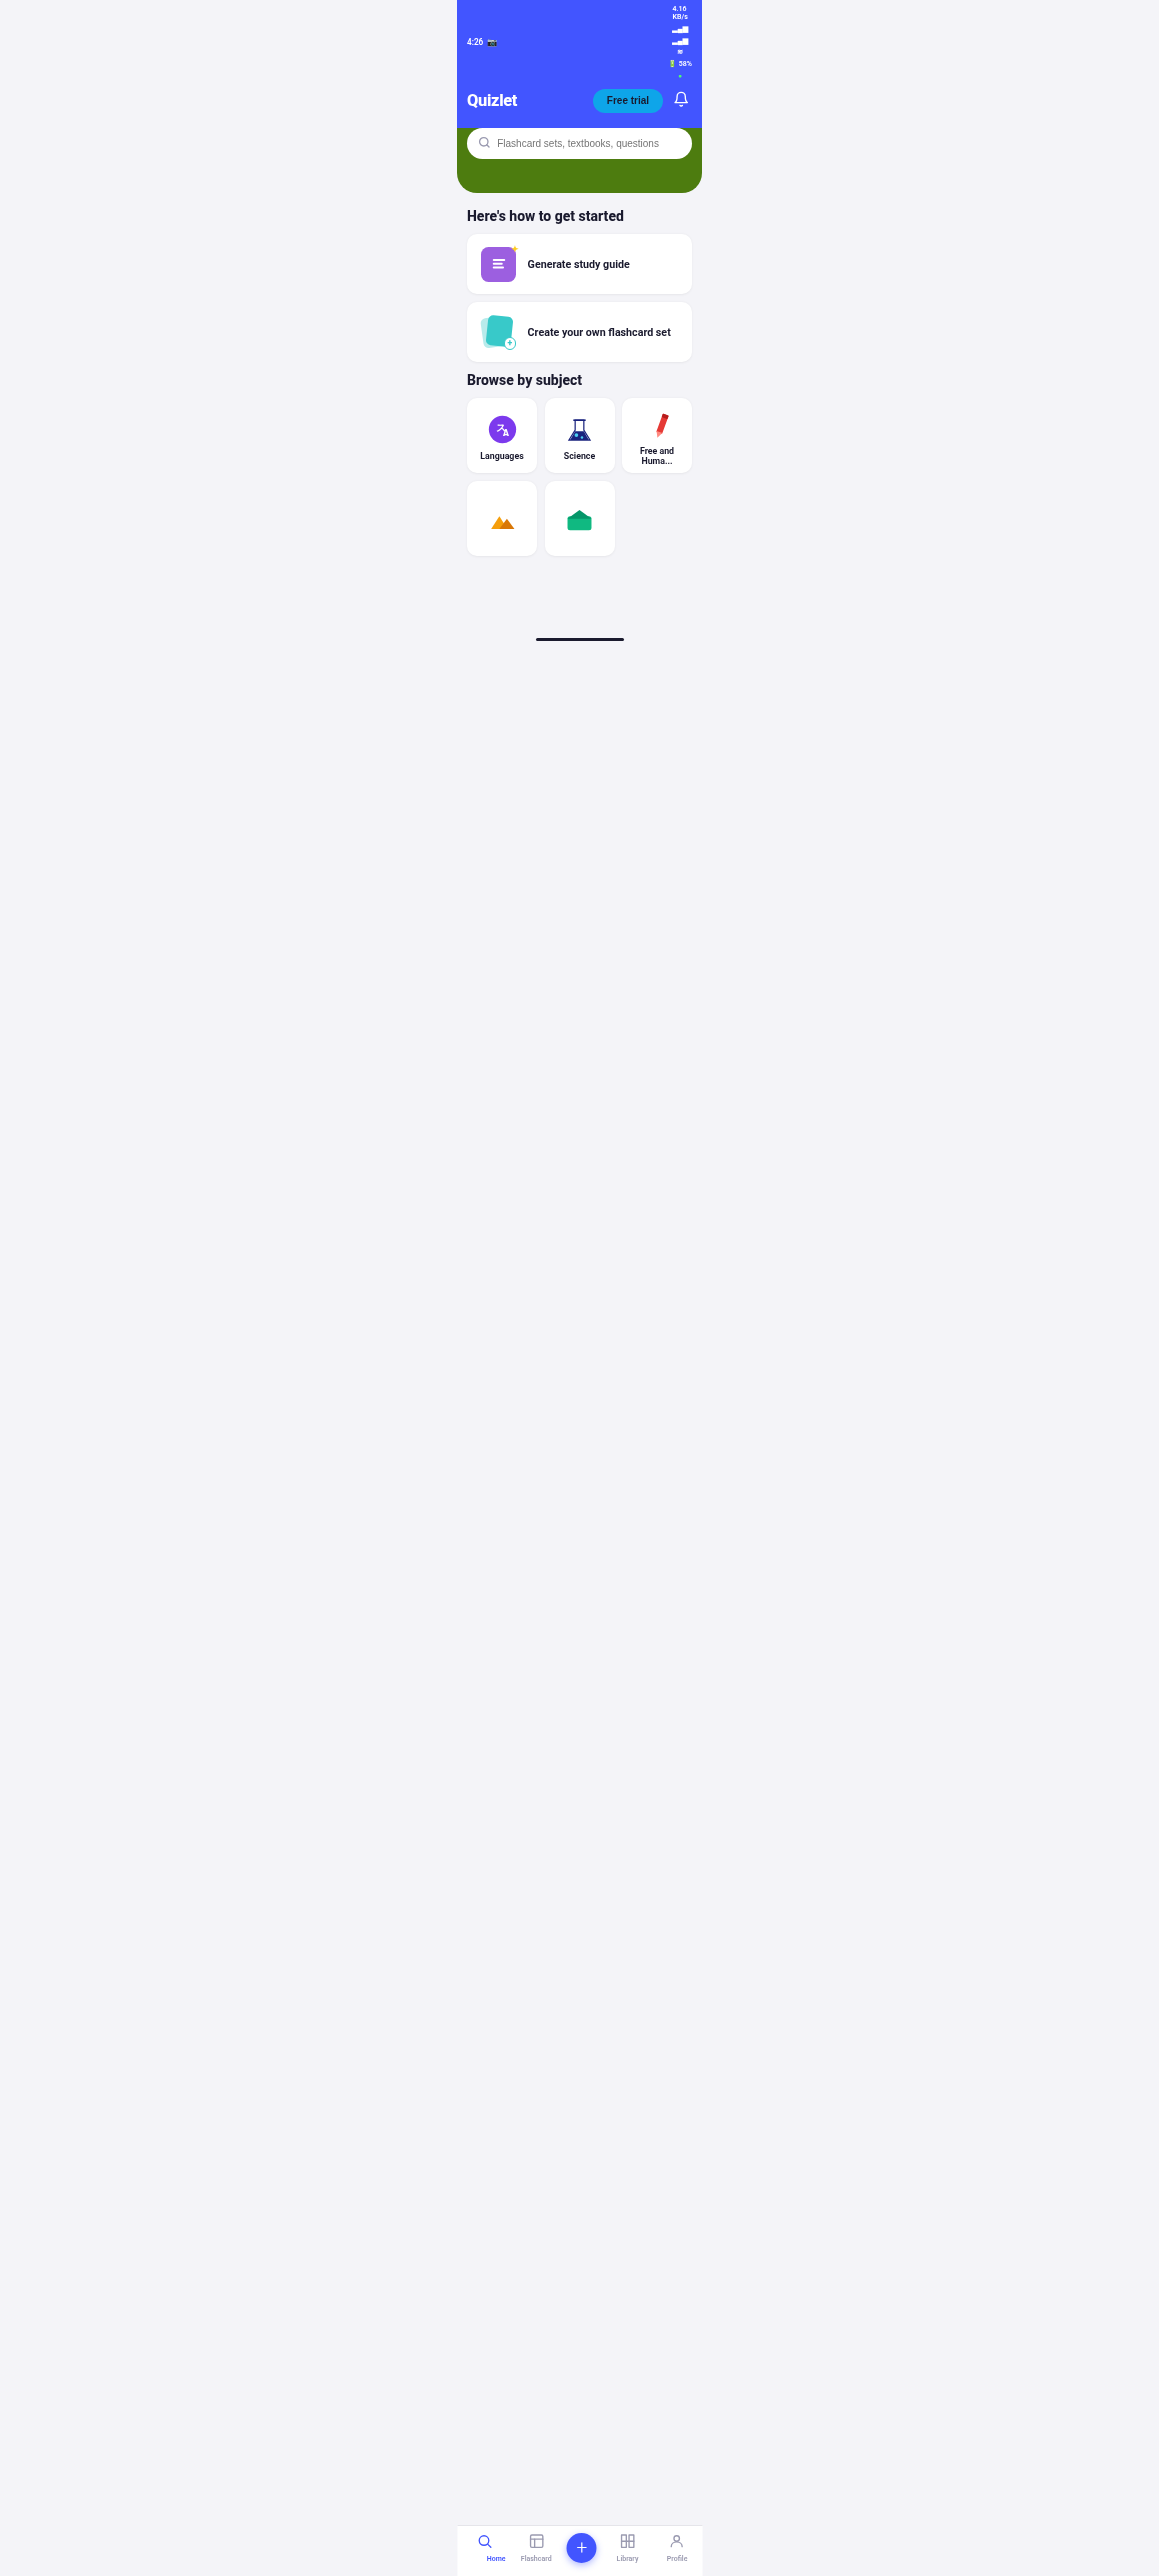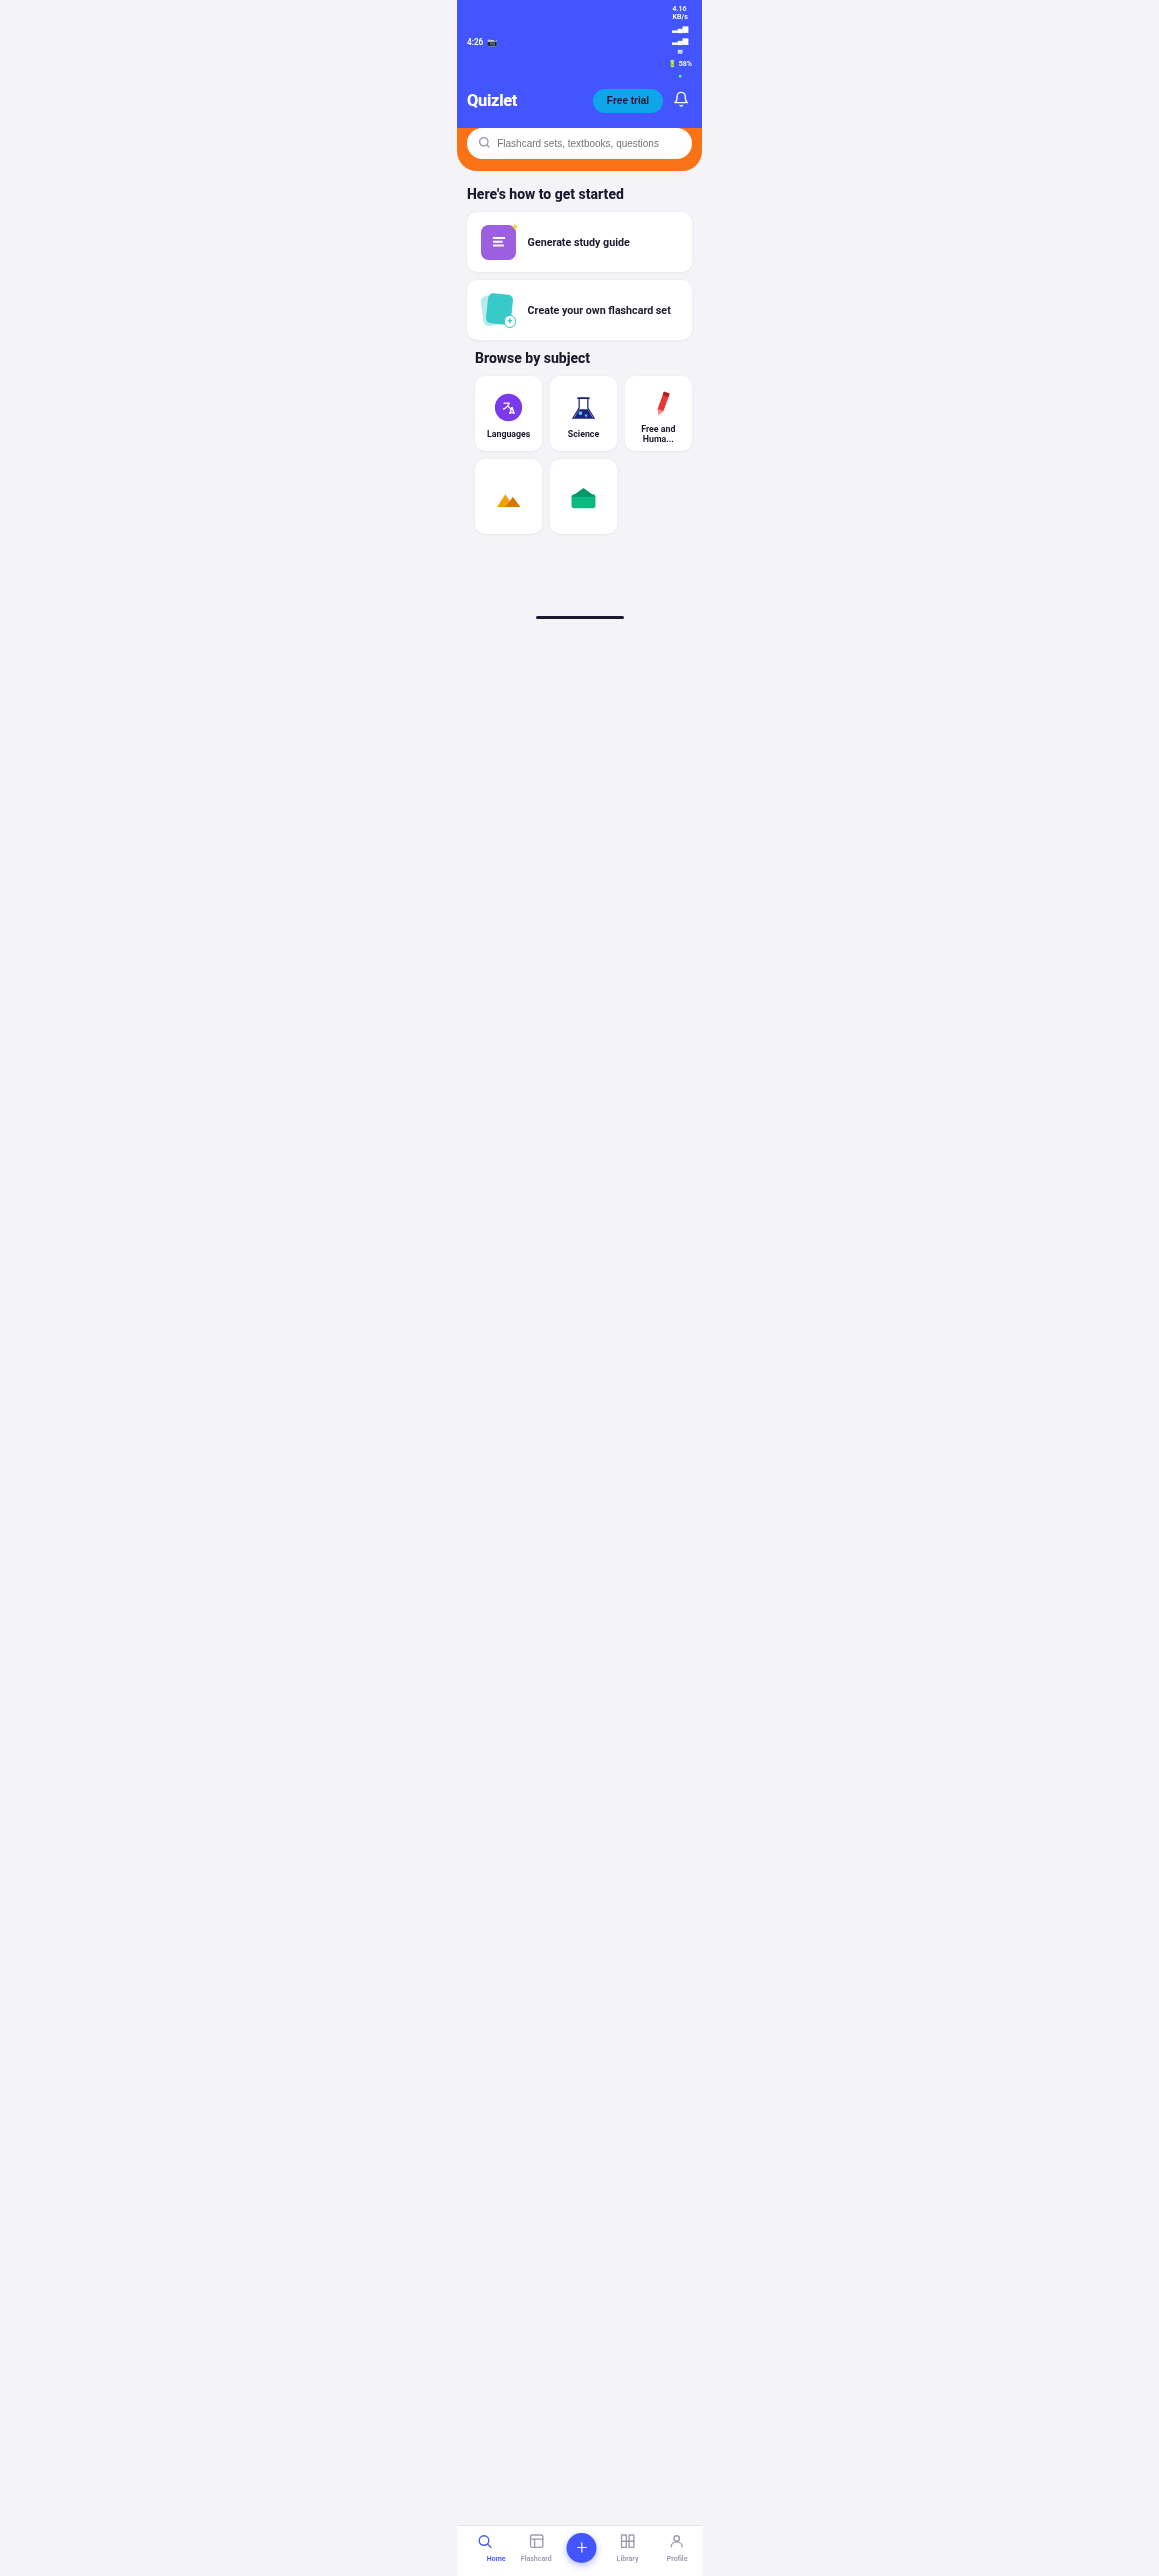--- a/index.html
+++ b/index.html
@@ -60,22 +60,22 @@
       background: none;
       border: none;
       cursor: pointer;
       color: white;
       font-size: 15px;
       padding: 2.5px;
     }
 
     
     .search-section {
-      background: #f97316;
-      padding: 0 10px 12px;
+      background: #4d7c0f;
+      padding: 0 10px 34px;
       border-radius: 0 0 20px 20px;
     }
     .search-bar {
       background: white;
       border-radius: 31px;
       display: flex;
       align-items: center;
       padding: 7.5px 11.3px;
       gap: 6.3px;
     }
@@ -128,21 +128,20 @@
     }
     .card-label {
       font-size: 10.7px;
       font-weight: 700;
       color: #1a1a2e;
     }
 
     
     .browse-section {
       margin-top: 10px;
-      margin-left: 8px;
     }
     .subjects-grid {
       display: grid;
       grid-template-columns: repeat(3, 1fr);
       gap: 7.5px;
       margin-top: 8.8px;
     }
     .subject-card {
       background: white;
       border-radius: 10px;

